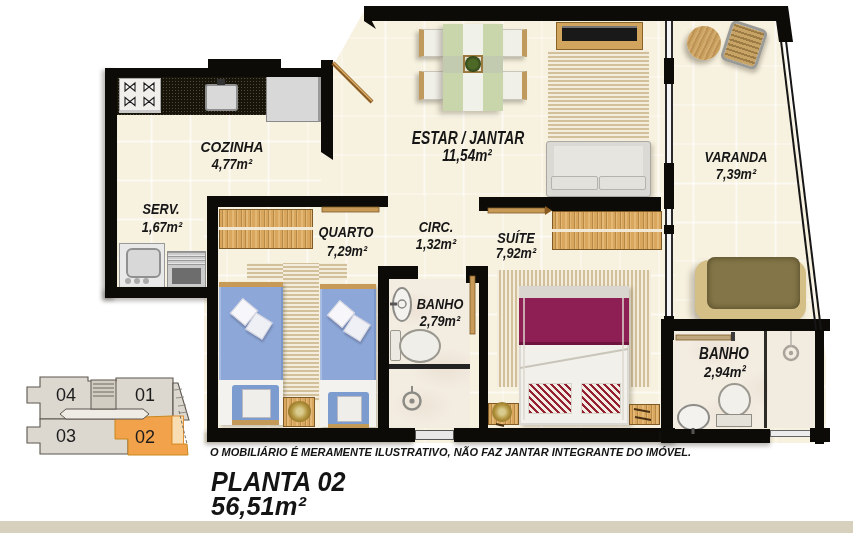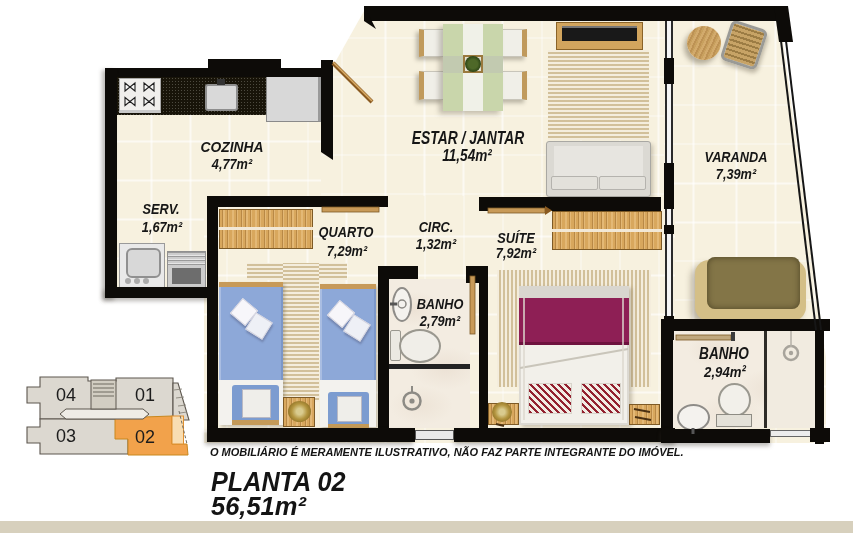--- a/index.html
+++ b/index.html
@@ -258,17 +258,17 @@
 <div class="lbl" style="left:347px;top:250px;font-size:15px;">7,29m²</div>
 <div class="lbl" style="left:436px;top:226px;font-size:15px;">CIRC.</div>
 <div class="lbl" style="left:436px;top:243px;font-size:15px;">1,32m²</div>
 <div class="lbl" style="left:516px;top:237px;font-size:15px;">SUÍTE</div>
 <div class="lbl" style="left:516px;top:252px;font-size:15px;">7,92m²</div>
 <div class="lbl" style="left:440px;top:303px;font-size:15px;">BANHO</div>
 <div class="lbl" style="left:440px;top:320px;font-size:15px;">2,79m²</div>
 <div class="lbl" style="left:724px;top:354px;font-size:16px;">BANHO</div>
 <div class="lbl" style="left:725px;top:372px;font-size:15.5px;">2,94m²</div>
 
-<div style="position:absolute;left:210px;top:446px;font-size:11px;font-weight:bold;font-style:italic;color:#141414;">O MOBILIÁRIO É MERAMENTE ILUSTRATIVO, NÃO FAZ PARTE INTEGRANTE DO IMÓVEL.</div>
+<div style="position:absolute;left:210px;top:446px;font-size:11px;font-weight:bold;font-style:italic;color:#141414;">O MOBILIÁRIO É MERAMENTE ILUSTRATIVO, NÃO FAZ JANTAR INTEGRANTE DO IMÓVEL.</div>
 <div style="position:absolute;left:211px;top:466px;font-size:28px;font-weight:bold;font-style:italic;color:#141414;transform:scaleX(.9);transform-origin:0 0;">PLANTA 02</div>
 <div style="position:absolute;left:211px;top:491px;font-size:26px;font-weight:bold;font-style:italic;color:#141414;transform:scaleX(.98);transform-origin:0 0;">56,51m²</div>
 
 <div style="position:absolute;left:0;top:521px;width:853px;height:12px;background:#d7d0bd;"></div>
 </div>
 </body></html>

